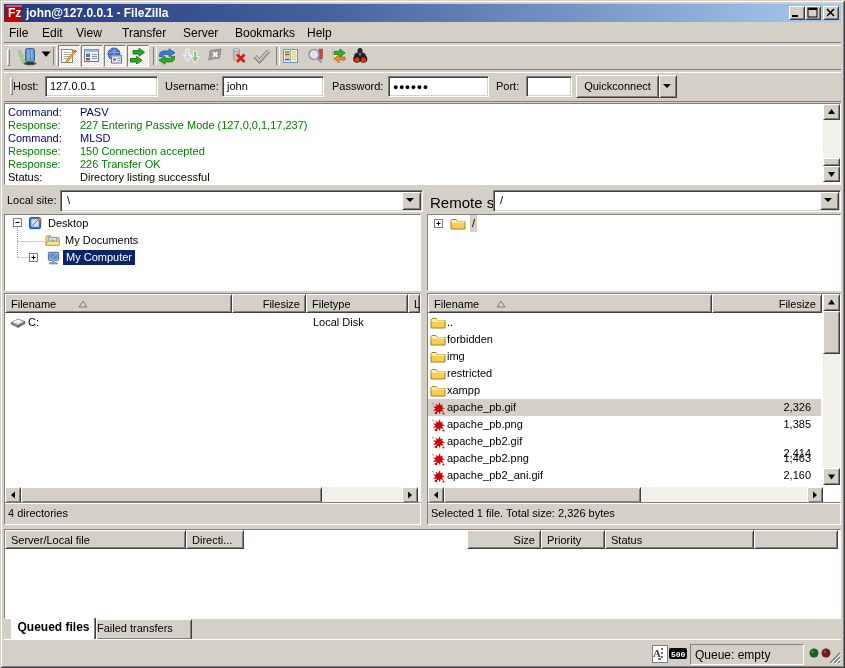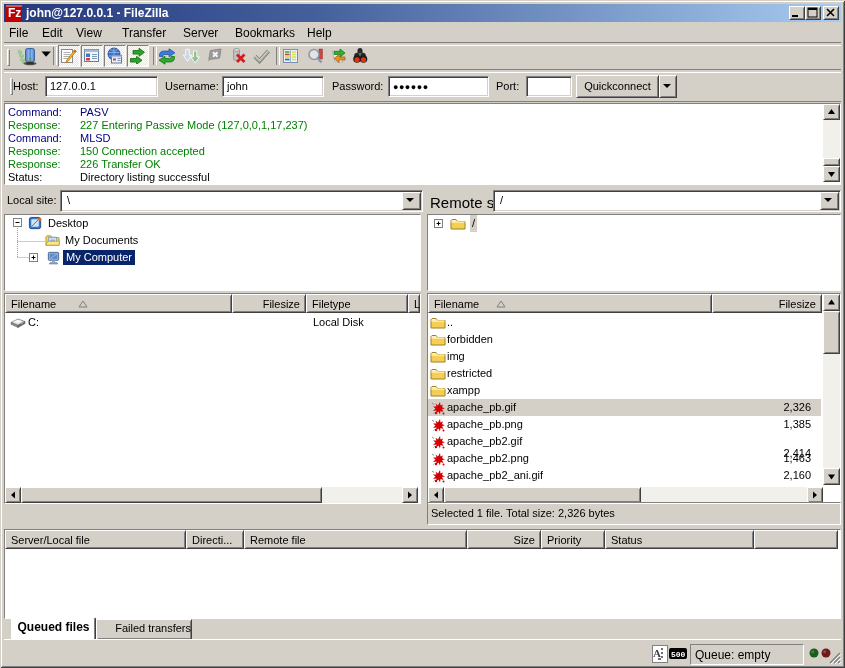--- a/index.html
+++ b/index.html
@@ -329,20 +329,23 @@
   <div class="abs track" style="left:0;bottom:0;width:413px;height:16px">
     <div class="sbbtn" style="left:0;top:0;width:16px;height:16px"><svg width="14" height="14">
             <path d="M5 7 L9 3.5 L9 10.5 Z" fill="#000"></path>
           </svg></div>
     <div class="sbbtn" style="left:16px;top:0;width:301px;height:16px"></div>
     <div class="sbbtn" style="right:0;top:0;width:16px;height:16px"><svg width="14" height="14">
             <path d="M9 7 L5 3.5 L5 10.5 Z" fill="#000"></path>
           </svg></div>
   </div>
 </div>
+<div class="abs sunkpanel" style="left:4px;top:502px;width:415px;height:21px">
+      <span class="abs" style="left:3px;top:4px">4 directories</span>
+    </div>
 
 <div class="abs sunkpanel" style="left:427px;top:293px;width:412px;height:209px;background:#fff;overflow:hidden">
   <div class="hdr" style="left:0;width:284px">
         <span>Filename</span>
     <svg class="abs" style="left:67px;top:5px" width="10" height="9">
           <path d="M5 1 L9 7 L1 7 Z" fill="#d4d0c8" stroke="#808080" stroke-width="1"></path>
         </svg>
       </div>
   <div class="hdr" style="left:284px;width:110px">
         <span style="left:auto;right:5px">Filesize</span>
@@ -437,38 +440,35 @@
       <span class="abs" style="left:3px;top:4px">Selected 1 file. Total size: 2,326 bytes</span>
     </div>
 
 <div class="abs sunkpanel" style="left:4px;top:529px;width:835px;height:88px;background:#fff">
   <div class="hdr" style="left:0;width:181px">
         <span>Server/Local file</span>
       </div>
   <div class="hdr" style="left:181px;width:58px">
         <span>Directi...</span>
       </div>
-  <div class="hdr" style="left:239px;width:223px">
-        <span>Remote file</span>
-      </div>
   <div class="hdr" style="left:462px;width:74px">
         <span style="left:auto;right:5px">Size</span>
       </div>
   <div class="hdr" style="left:536px;width:64px">
         <span>Priority</span>
       </div>
   <div class="hdr" style="left:600px;width:149px">
         <span>Status</span>
       </div>
   <div class="hdr" style="left:749px;width:84px"></div>
 </div>
 
 <div class="abs" id="tabs" style="left:4px;top:617px;width:837px;height:21px">
   <div class="abs" style="left:7px;top:0;width:83px;height:21px;background:#fff;border:1px solid;border-color:#fff #404040 #fff #fff;box-shadow:inset -1px 0 0 #808080;border-radius:2px 2px 0 0;text-align:center;font-weight:bold;font-size:12px;line-height:19px">Queued files</div>
-  <div class="abs raised" style="left:92px;top:2px;width:94px;height:19px;text-align:right;line-height:17px">Failed transfers</div>
+  <div class="abs raised" style="left:92px;top:2px;width:94px;height:19px;text-align:left;line-height:17px">Failed transfers</div>
 </div>
 
 <div class="abs" style="left:4px;top:639px;width:837px;height:1px;border-top:1px solid #fff"></div>
 <div class="abs" id="statusbar" style="left:4px;top:640px;width:837px;height:25px;font-size:12px">
   <div class="abs" style="left:648px;top:5px;width:14px;height:16px;background:#fff;border:1px solid #808080">
     <svg width="12" height="15">
           <text x="0" y="11" font-size="11" font-weight="bold" font-family="Liberation Serif" fill="#404040">A</text>
           <path d="M9 2v2 M9 6v2 M9 10v2 M5 13h3" stroke="#404040" stroke-width="1.5"></path>
         </svg>
   </div>

